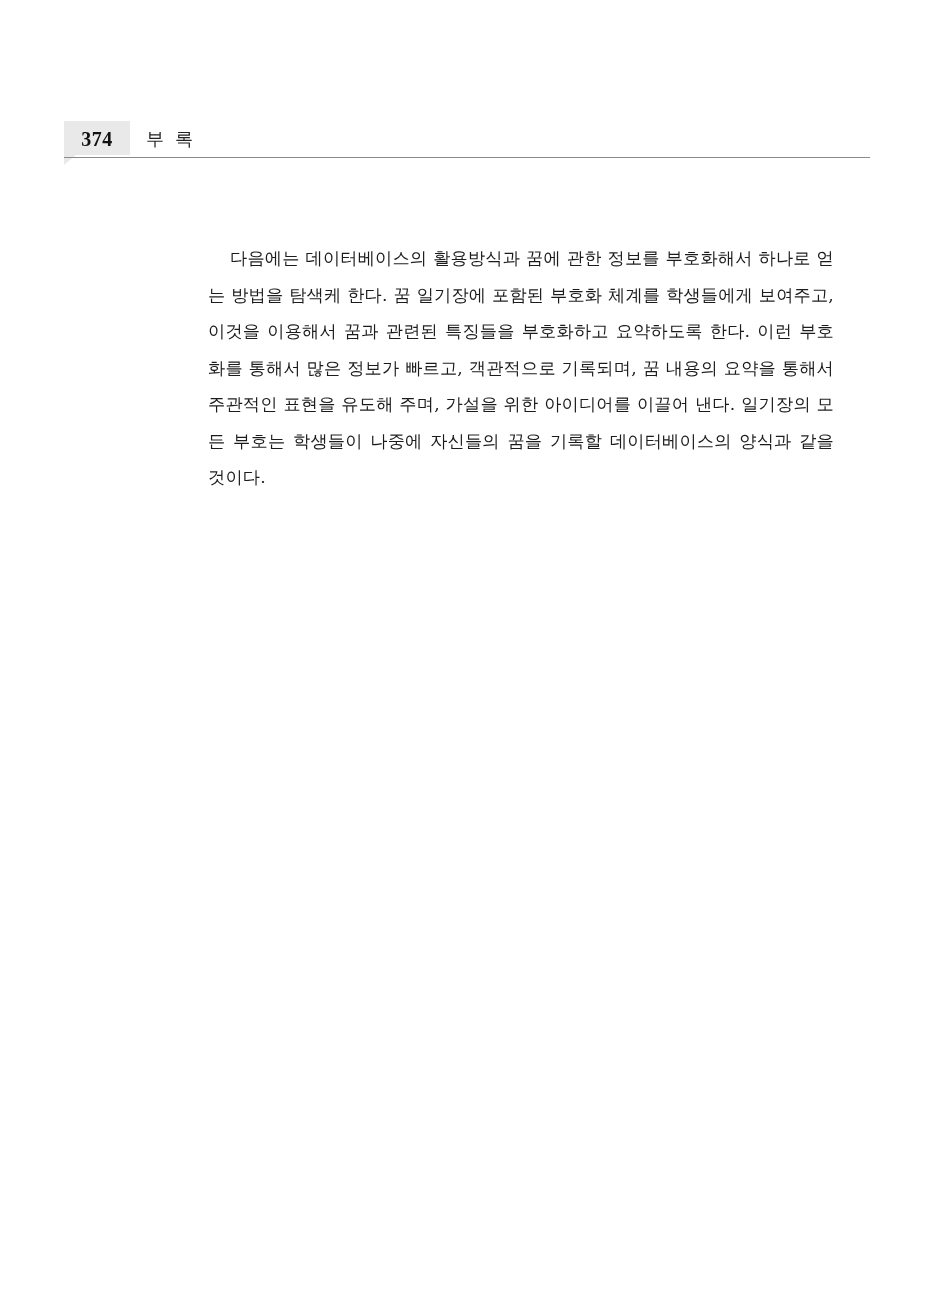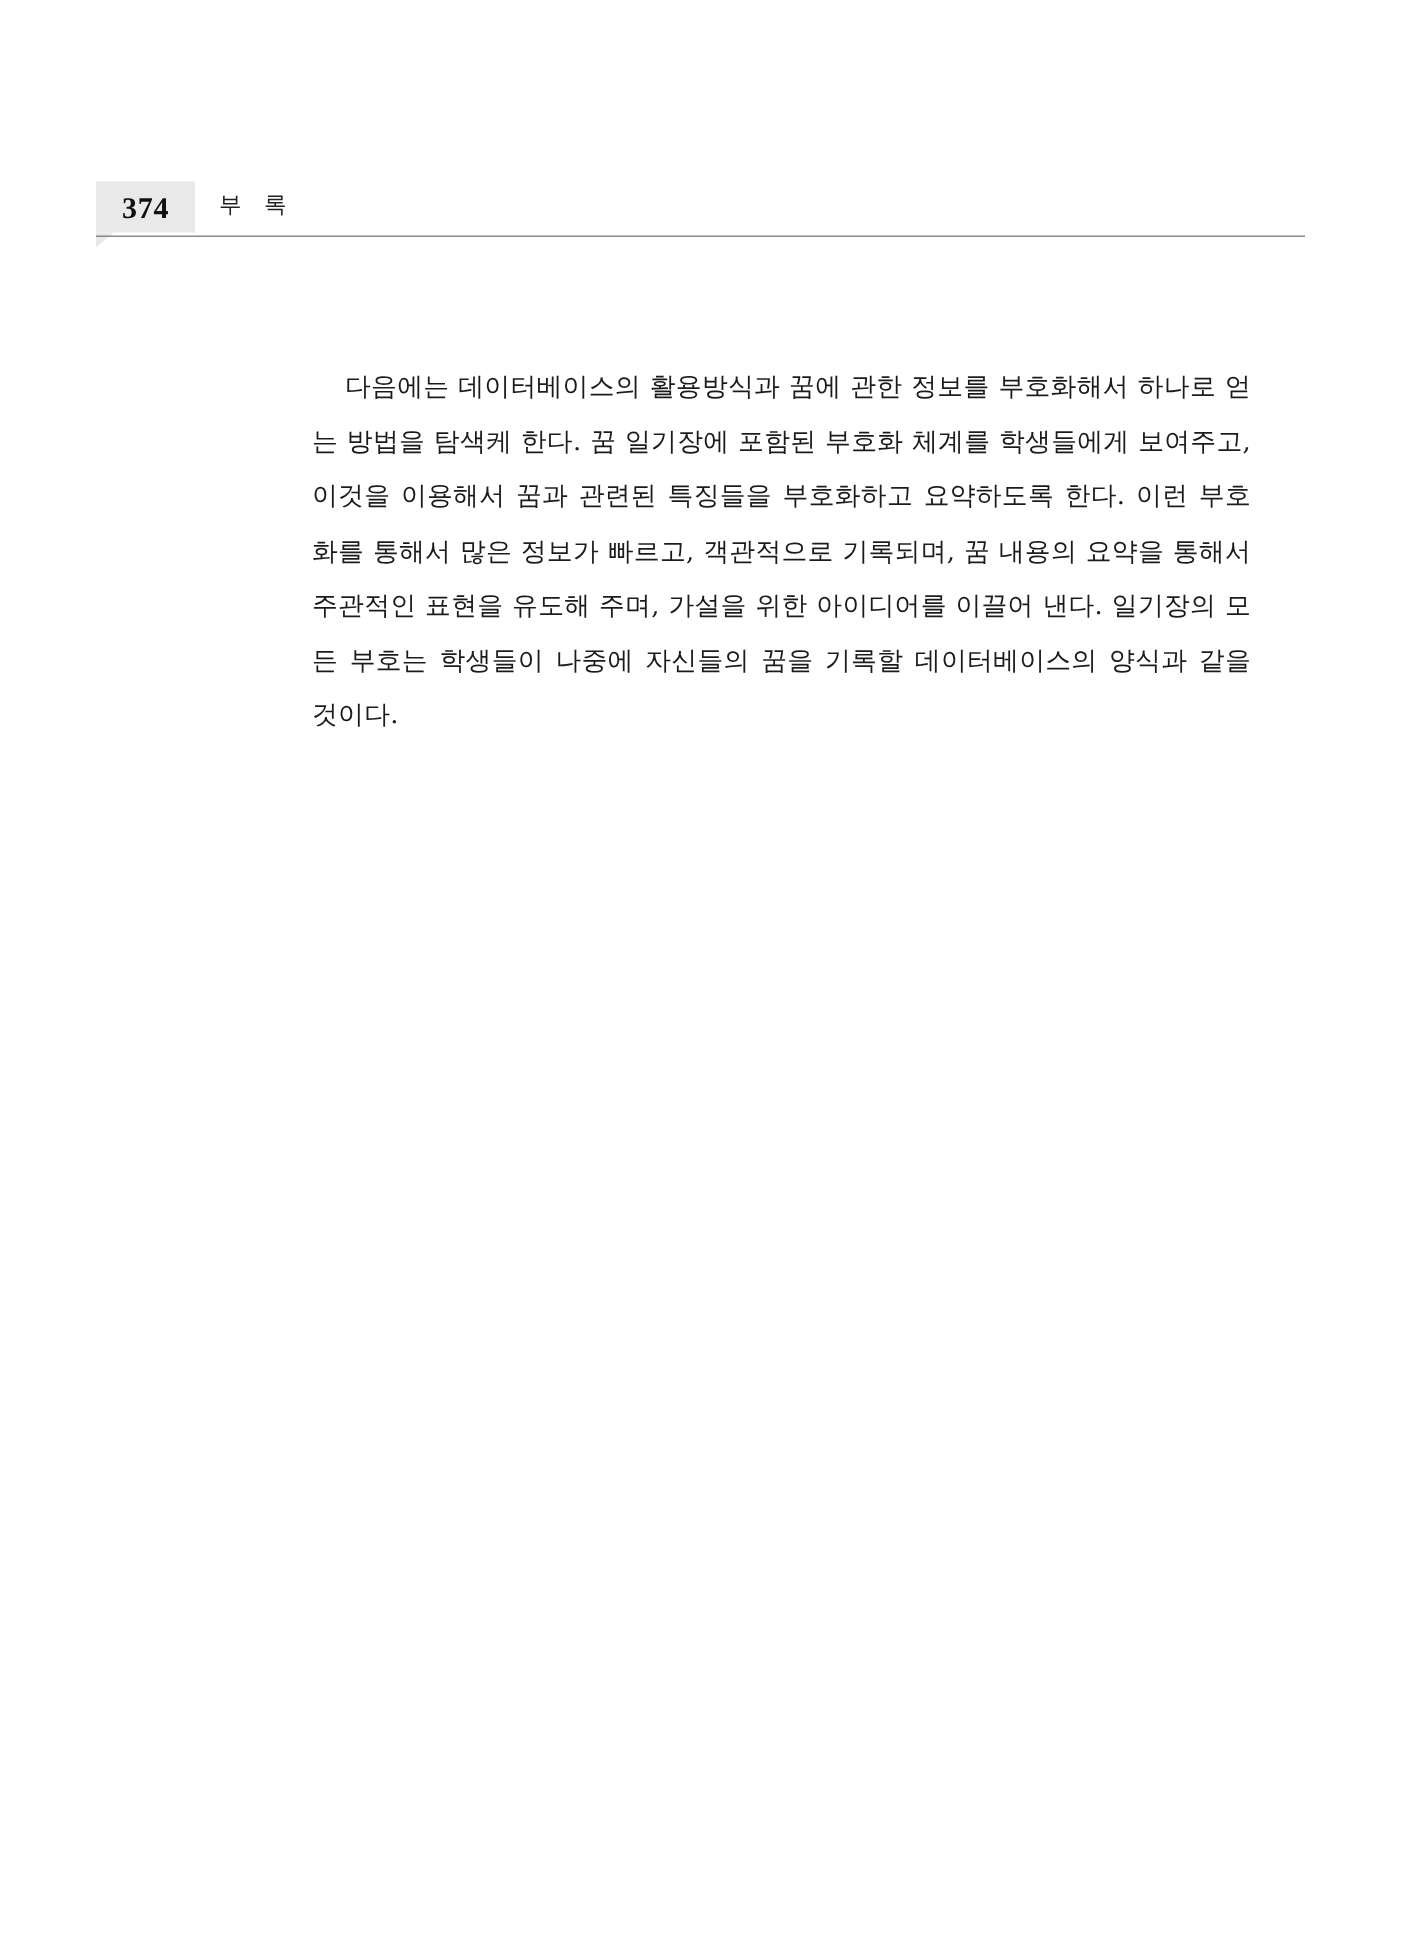--- a/index.html
+++ b/index.html
@@ -60,22 +60,22 @@
     font-family: "Liberation Serif", "DejaVu Serif", serif;
     font-weight: bold;
     font-size: 20px;
     color: #111;
     letter-spacing: 0.5px;
   }
   .header-title {
     position: absolute;
     left: 146px;
     top: 6px;
-    font-family: Liberation Mono, monospace;
-    font-size: 15px;
+    font-family: Liberation Sans, sans-serif;
+    font-size: 18px;
     color: #222;
     letter-spacing: 3px;
   }
   .header-rule {
     position: absolute;
     left: 64px;
     top: 36px;
     width: 806px;
     height: 1px;
     background: #8a8a8a;

